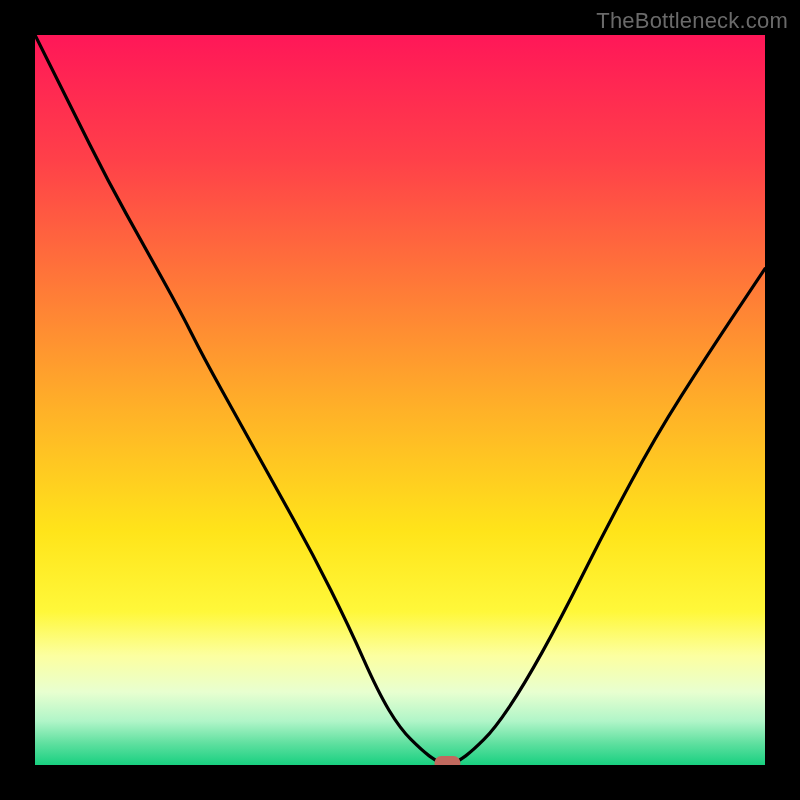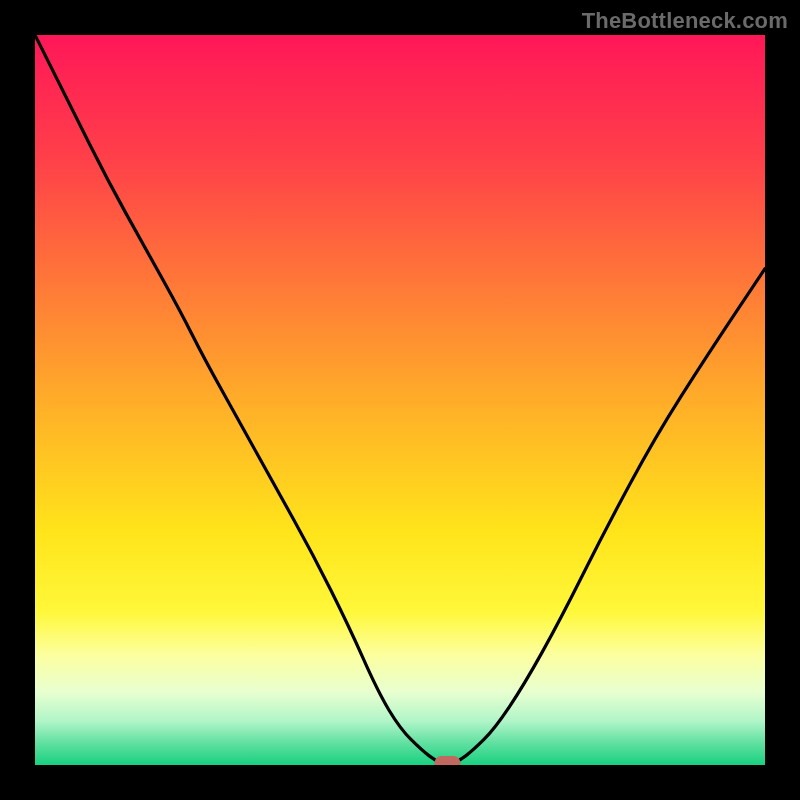--- a/index.html
+++ b/index.html
@@ -37,21 +37,21 @@
     top: 0;
     width: 100%;
     height: 100%;
   }
   .watermark {
     position: absolute;
     top: 8px;
     right: 12px;
     font-family: Arial, Helvetica, sans-serif;
     font-size: 22px;
-    font-weight: 700;
+    font-weight: 400;
     color: #6a6a6a;
     letter-spacing: 0.2px;
   }
 </style>
 </head>
 <body>
 
 <div class="chart-container">
   <div class="watermark">TheBottleneck.com</div>
   <div class="plot-area">

